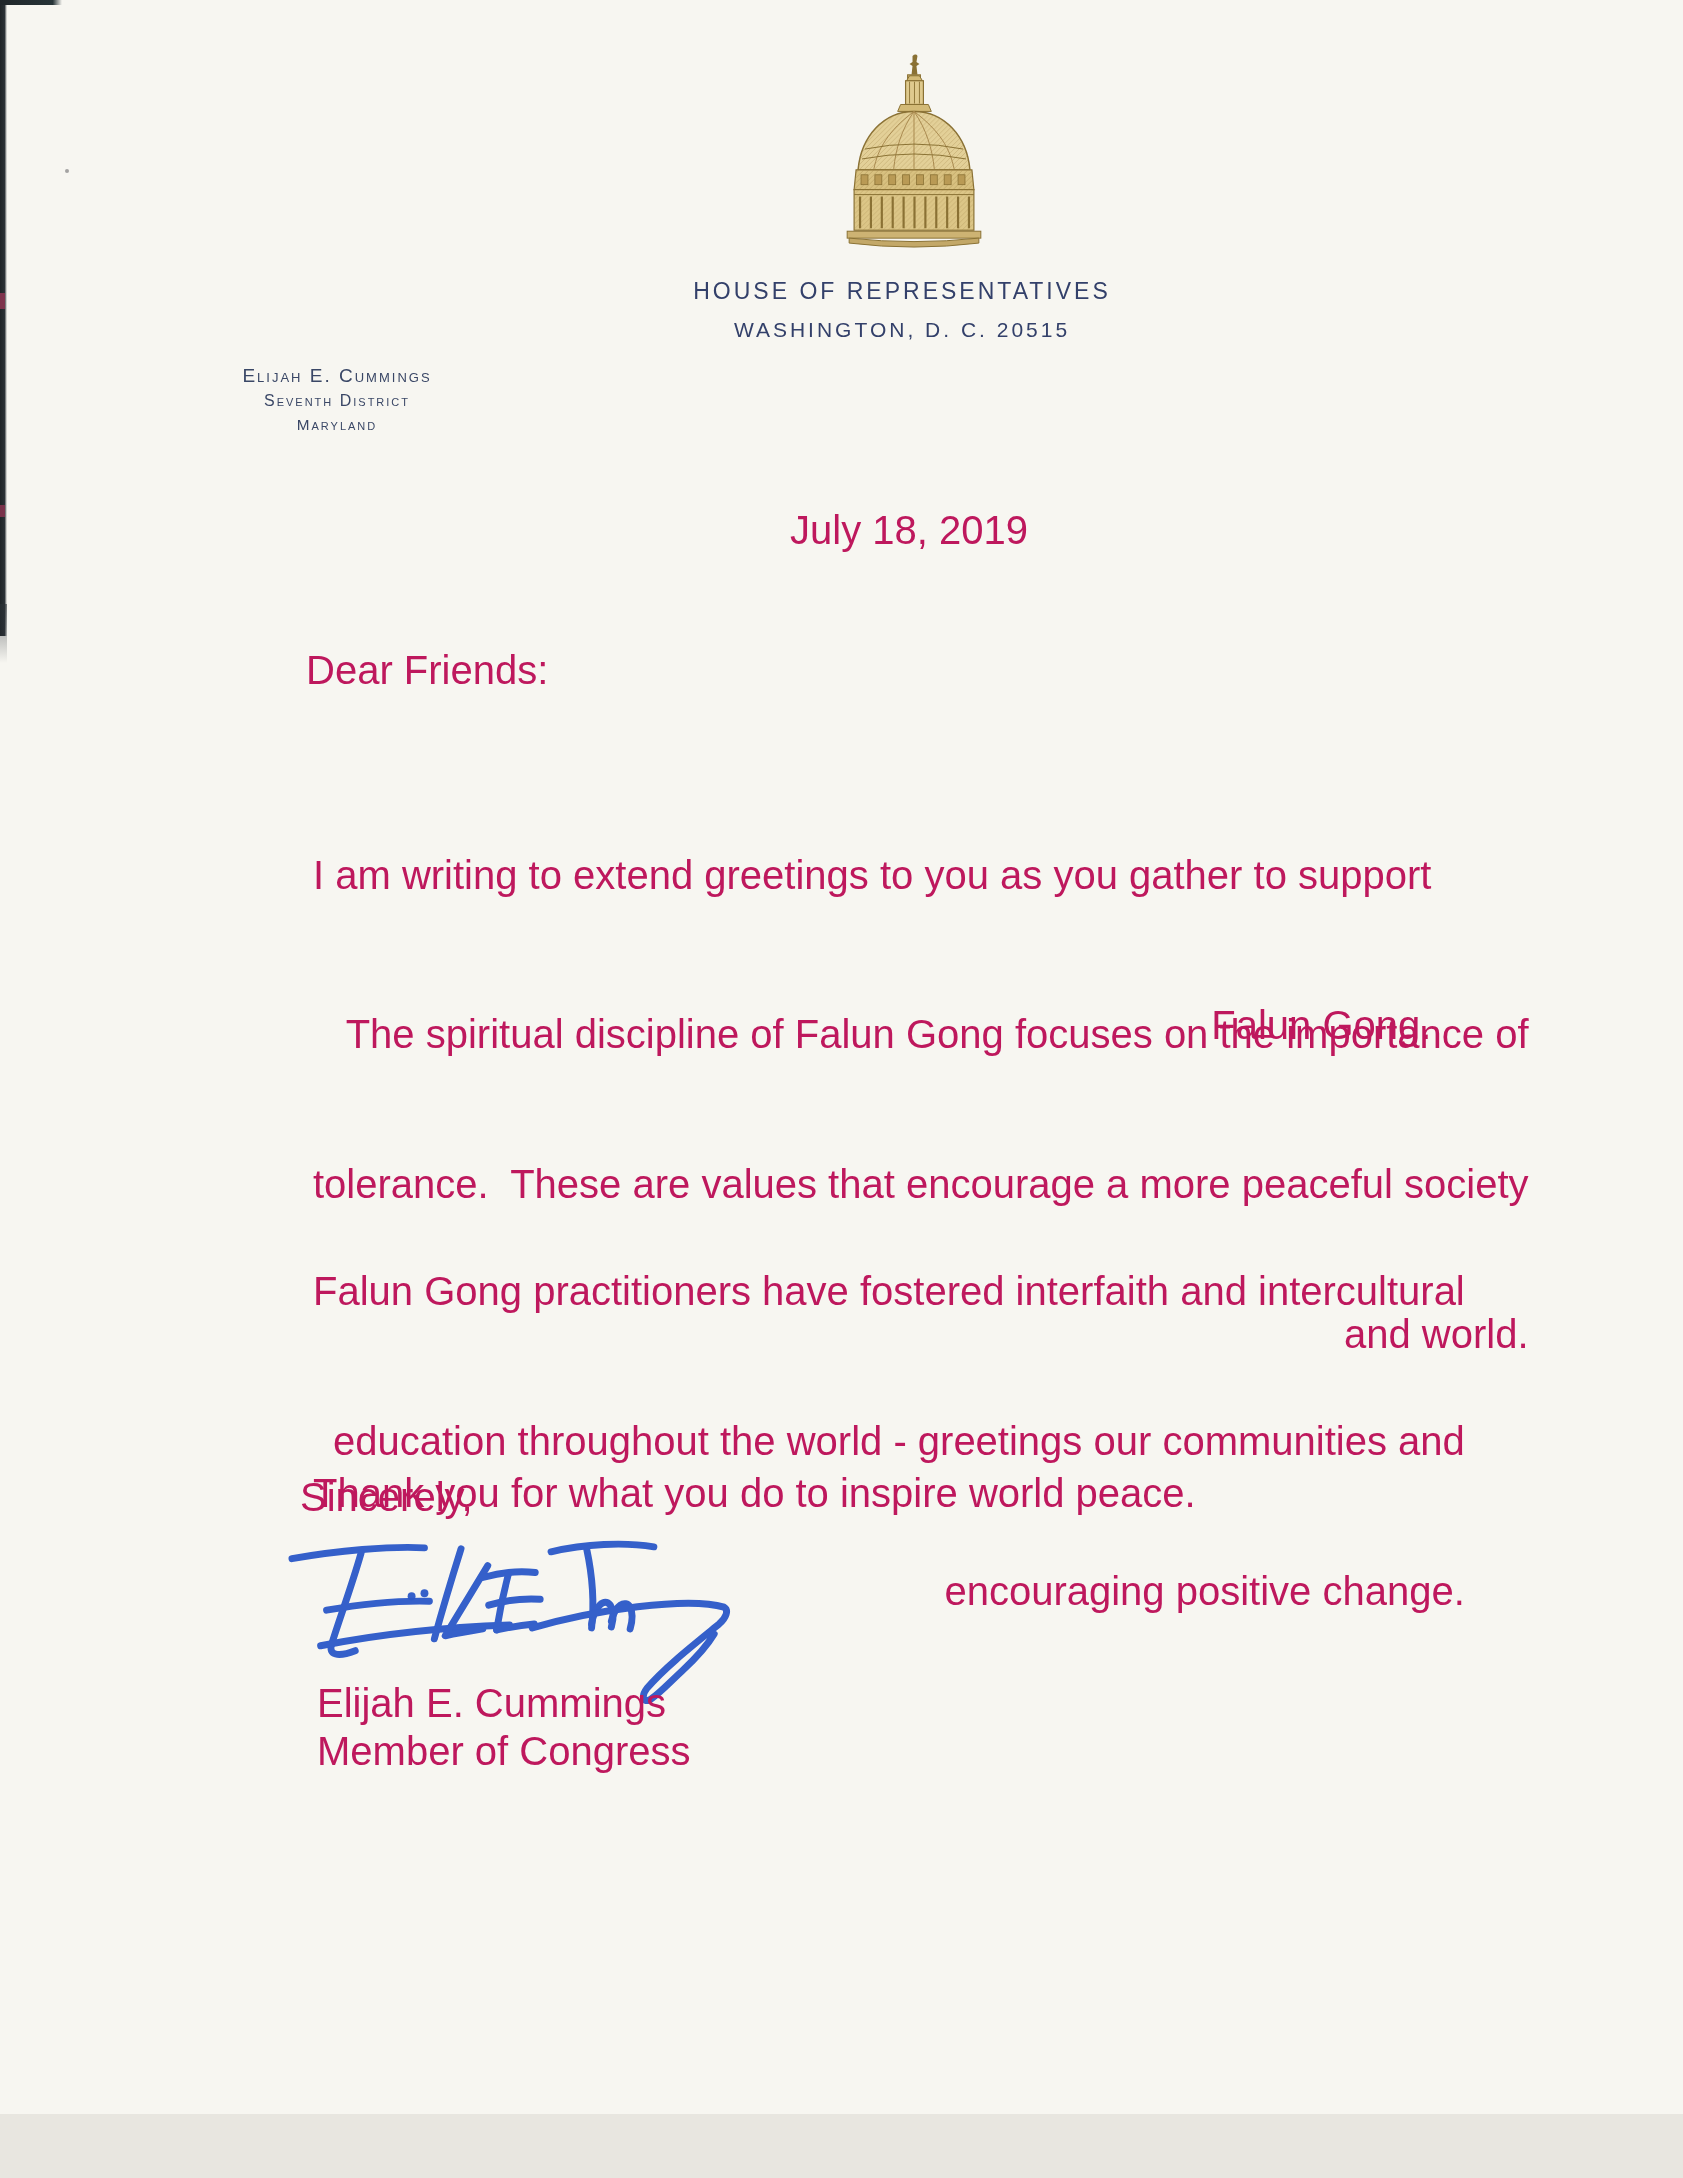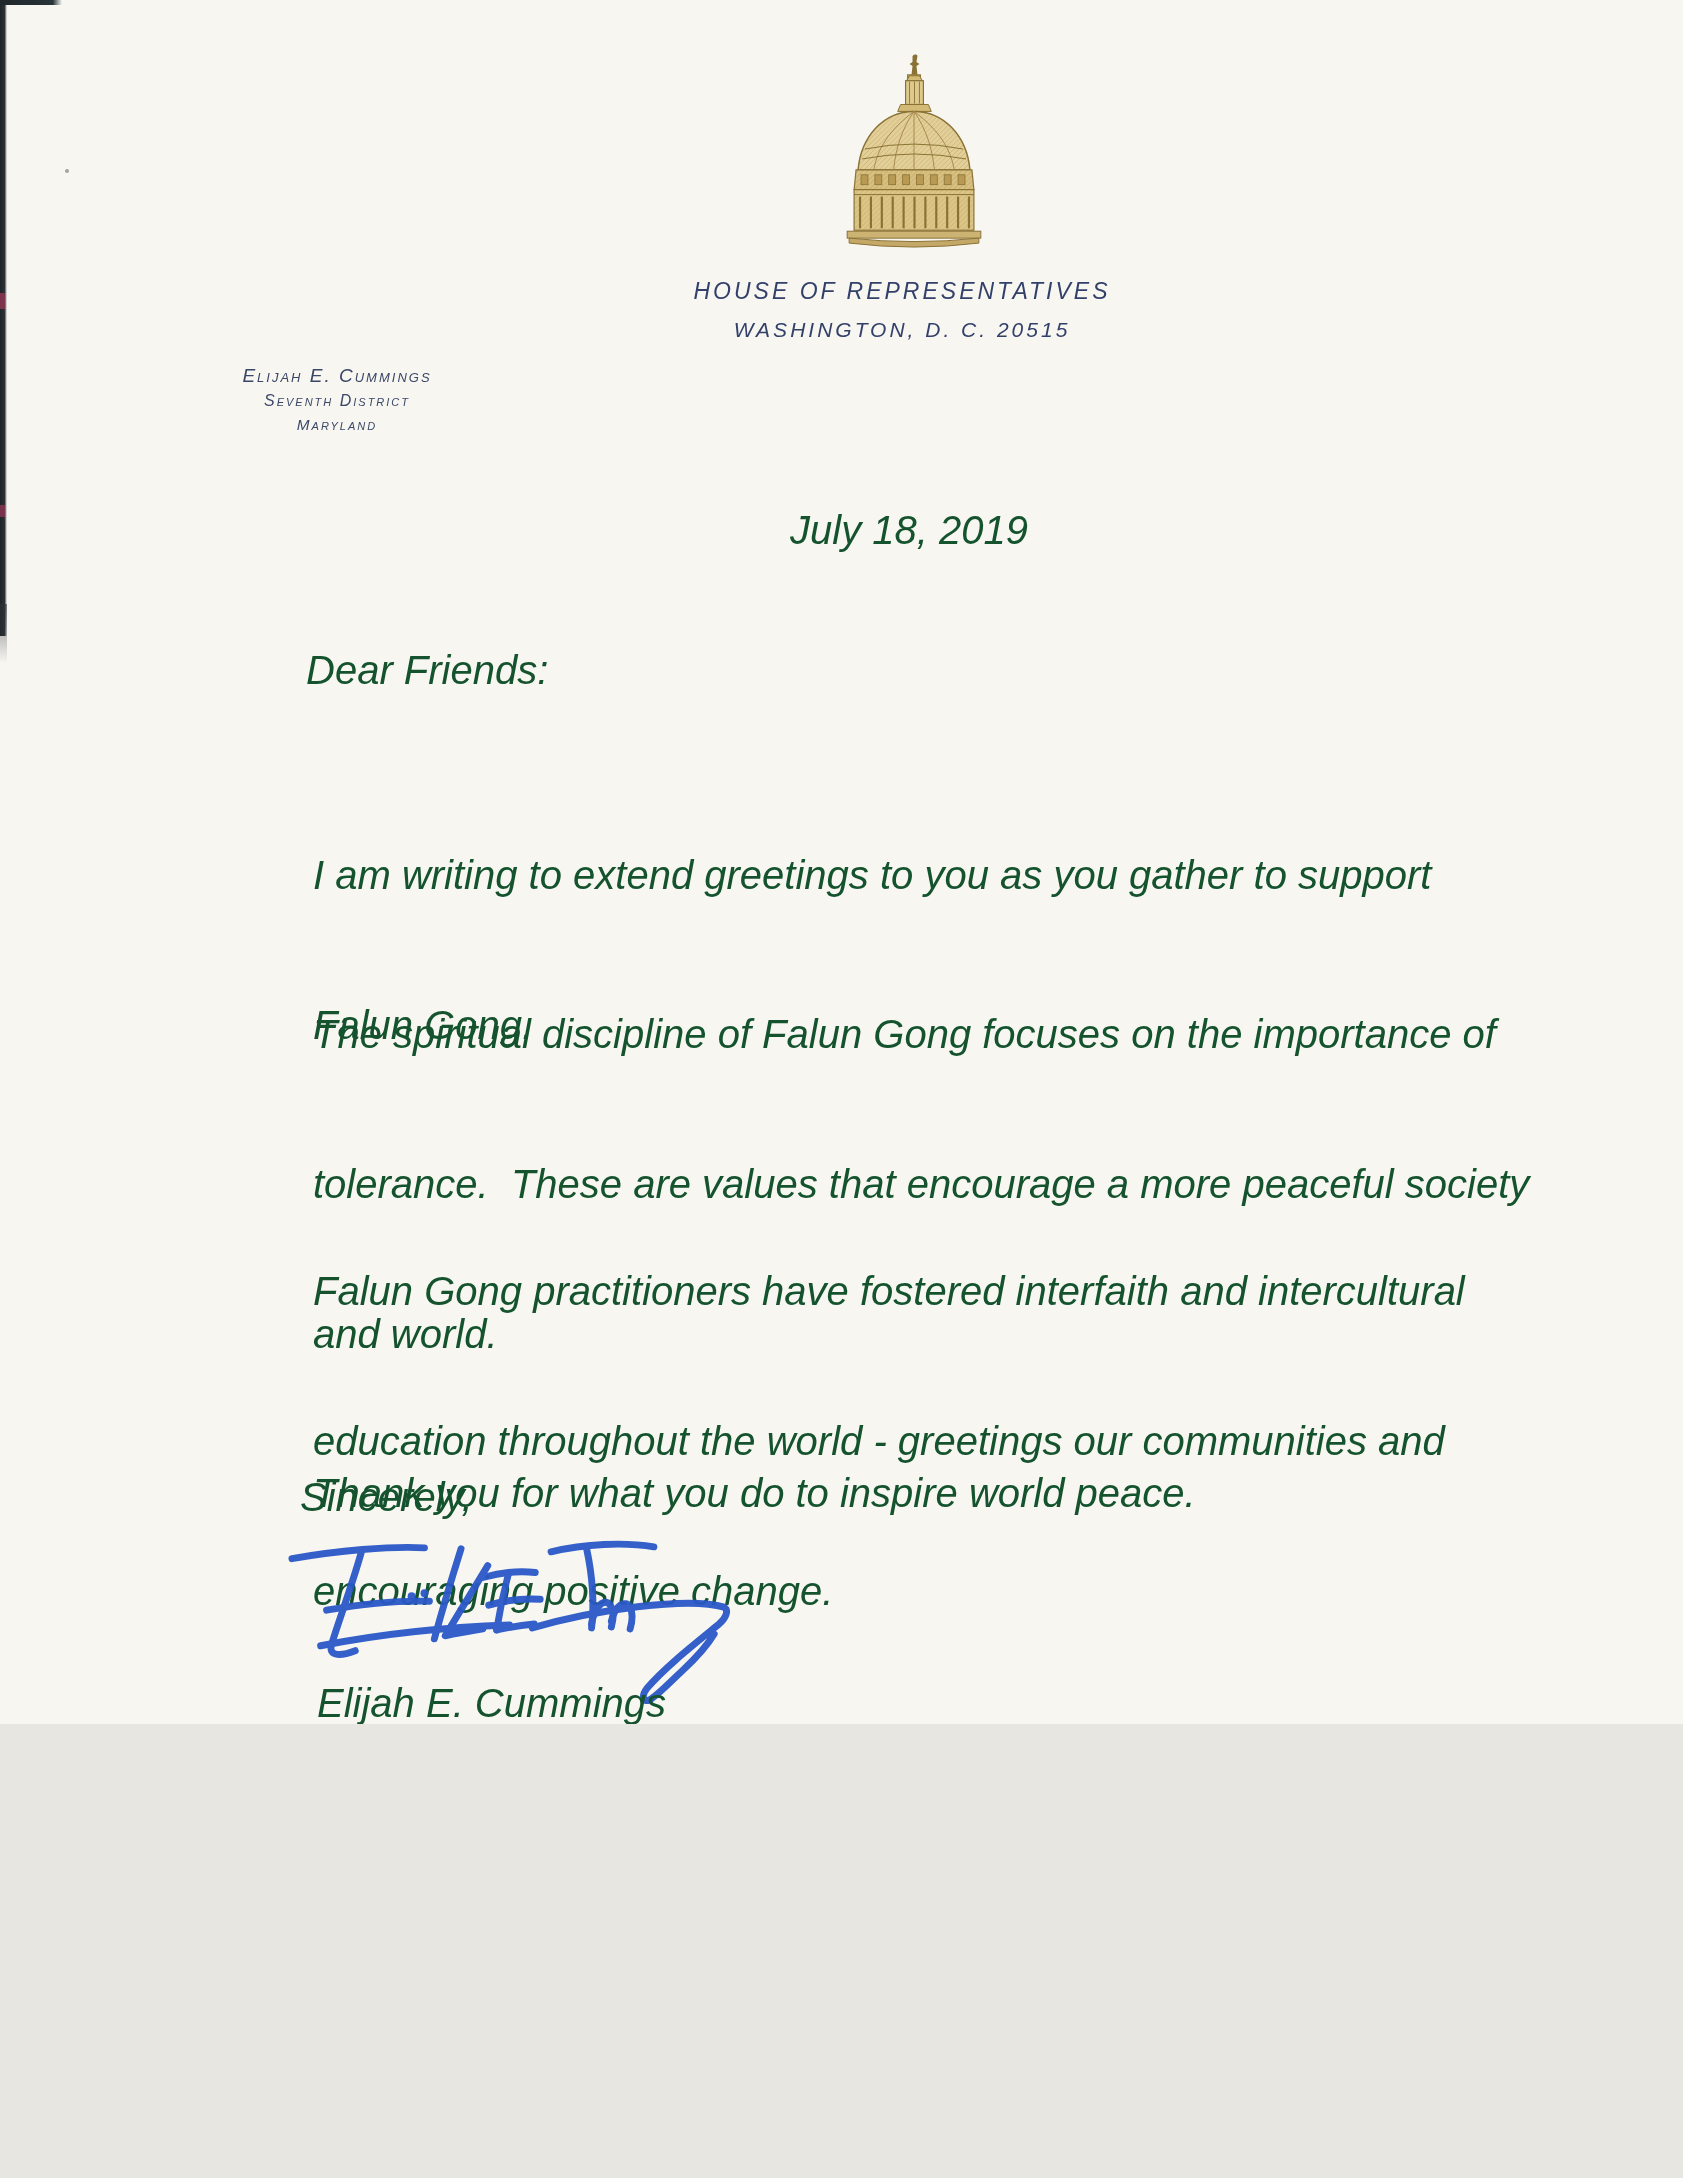--- a/index.html
+++ b/index.html
@@ -1,21 +1,20 @@
 <!DOCTYPE html>
 <html><head>
 <meta charset="utf-8">
 <style>
   html,body{margin:0;padding:0;background:#e8e6e0;}
   .page{
-    position:relative; width:1683px; height:1724px;
+    position:relative; width:1683px; height:2114px;
     background:#f7f6f1;
     font-family:"Liberation Sans","DejaVu Sans",sans-serif;
     overflow:hidden;
-    font-style:italic;
   }
   
   .edge-left{
     position:absolute; left:0; top:0; width:7px; height:636px;
     background:linear-gradient(to right,#1f2427 0%,#2b3136 65%,rgba(43,49,54,0) 100%);
   }
   .edge-left-fade{
     position:absolute; left:0; top:604px; width:7px; height:59px;
     background:linear-gradient(to bottom,rgba(43,49,54,0.6),rgba(43,49,54,0));
   }
@@ -31,21 +30,21 @@
   .dome{position:absolute; left:846px; top:54px; width:136px; height:198px;}
   .lh-center{position:absolute; left:503px; width:798px; text-align:center; color:#33406a; white-space:pre;}
   .lh-institution{top:276px; font-size:23px; letter-spacing:3px; line-height:30px;}
   .lh-address{top:315px; font-size:21px; letter-spacing:3px; line-height:30px;}
   .member-block{position:absolute; left:149px; top:0; width:376px; text-align:center; color:#3a4766;}
   .member-name{position:absolute; left:0; top:364px; width:100%; font-size:19px; font-variant:small-caps; letter-spacing:2px; line-height:24px;}
   .member-district{position:absolute; left:0; top:390px; width:100%; font-size:16px; font-variant:small-caps; letter-spacing:2px; line-height:22px;}
   .member-state{position:absolute; left:0; top:414px; width:100%; font-size:15.3px; font-variant:small-caps; letter-spacing:2px; line-height:22px;}
 
   
-  .body-text{color:#14532d; font-size:40px; line-height:50px; white-space:pre;}
+  .body-text{color:#be185d; font-size:40px; line-height:50px; white-space:pre;text-align:right;}
   .date-line{position:absolute; left:790px; top:505px;}
   .salutation{position:absolute; left:306px; top:645px;}
   .para{position:absolute; left:313px;}
   .para-1{top:750px;}
   .para-2{top:909px;}
   .para-3{top:1166px;}
   .para-4{top:1368px;}
   .closing{position:absolute; left:300px; top:1472px;}
   .signature{position:absolute; left:277px; top:1533px; width:465px; height:178px;}
   .signer-name{position:absolute; left:317px; top:1678px;}

